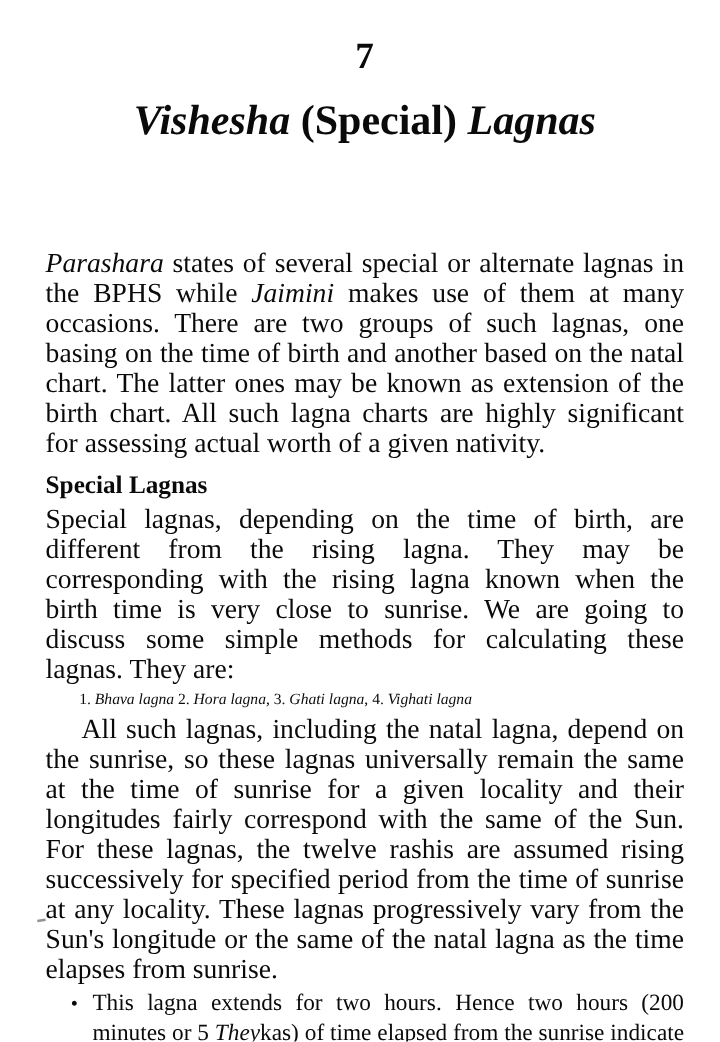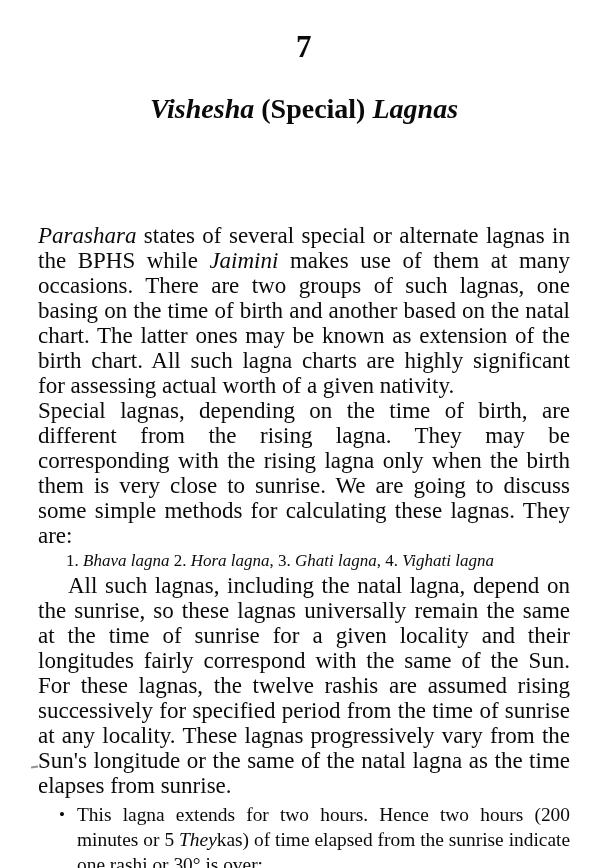--- a/index.html
+++ b/index.html
@@ -37,24 +37,24 @@
     font-size: 31px;
     font-weight: bold;
     line-height: 1;
     margin: 0;
     padding-top: 31px;
     letter-spacing: 0.5px;
   }
 
   .chapter-title {
     text-align: center;
-    font-size: 28px;
+    font-size: 35px;
     font-weight: bold;
     line-height: 1.1;
-    margin: 12px;
+    margin: 0;
     padding-top: 20px;
     white-space: nowrap;
   }
   .chapter-title .it { font-style: italic; }
   .chapter-title .rm { font-style: normal; }
 
   
   .body-block {
     padding-top: 86px;
   }
@@ -81,21 +81,21 @@
     padding-top: 10px;
     padding-bottom: 3px;
     text-align: left;
   }
   h2.section-heading.tight-top {
     padding-top: 12px;
   }
 
   
   p.lagna-line {
-    font-size: 17px;
+    font-size: 13px;
     line-height: 25px;
     margin: 0;
     font-style: italic;
     text-indent: 28px;
     text-align: left;
     white-space: nowrap;
   }
   p.lagna-line .num { font-style: normal; }
 
   
@@ -173,22 +173,23 @@
     <div class="chapter-number">7</div>
 
     <div class="chapter-title">
       <span class="it">Vishesha</span><span> </span><span class="rm">(Special)</span><span> </span><span class="it">Lagnas</span>
     </div>
 
     <div class="body-block">
 
       <p class="para"><span class="it">Parashara</span><span> states of several special or alternate lagnas in the BPHS while </span><span class="it">Jaimini</span><span> makes use of them at many occasions. There are two groups of such lagnas, one basing on the time of birth and another based on the natal chart. The latter ones may be known as extension of the birth chart. All such lagna charts are highly significant for assessing actual worth of a given nativity.</span></p>
 
-
-      <p class="para">Special lagnas, depending on the time of birth, are different from the rising lagna. They may be corresponding with the rising lagna only when the birth them is very close to sunrise. We are going to discuss some simple methods for calculating these lagnas. They are:</p>
+      <h2 class="section-heading">Special Lagnas</h2>
+
+      <p class="para">Special lagnas, depending on the time of birth, are different from the rising lagna. They may be corresponding with the rising lagna known when the birth time is very close to sunrise. We are going to discuss some simple methods for calculating these lagnas. They are:</p>
 
       <p class="lagna-line"><span class="num">1. </span><span>Bhava lagna</span><span class="num"> 2. </span><span>Hora lagna</span><span class="num">, </span><span class="num">3. </span><span>Ghati lagna</span><span class="num">, </span><span class="num">4. </span><span>Vighati lagna</span></p>
 
       <p class="para indent-first">All such lagnas, including the natal lagna, depend on the sunrise, so these lagnas universally remain the same at the time of sunrise for a given locality and their longitudes fairly correspond with the same of the Sun. For these lagnas, the twelve rashis are assumed rising successively for specified period from the time of sunrise at any locality. These lagnas progressively vary from the Sun's longitude or the same of the natal lagna as the time elapses from sunrise.</p>
 
 
       <ul class="bullets">
         <li><span class="bullet-glyph">•</span><span>This lagna extends for two hours. Hence two hours (200 minutes or 5 </span><span class="it">They</span><span>kas) of time elapsed from the sunrise indicate one rashi or 30° is over;</span></li>
 
         <li class="single-line">

